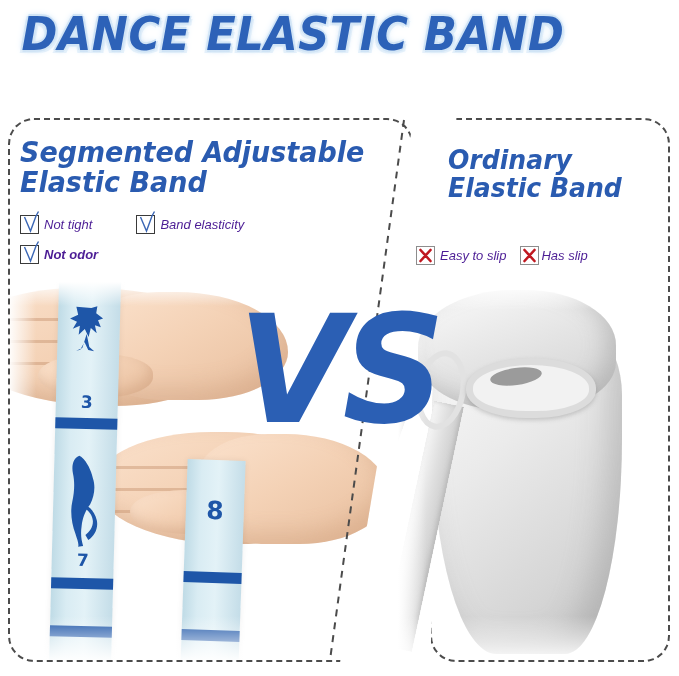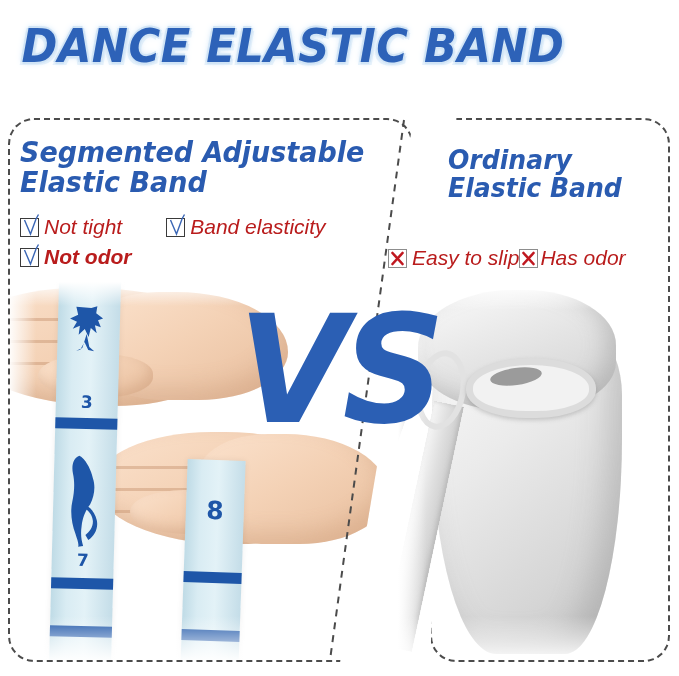--- a/index.html
+++ b/index.html
@@ -15,21 +15,21 @@
     width: 679px;
     height: 676px;
     background: #ffffff;
     overflow: hidden;
   }
 
   
   #title-bar {
     position: absolute;
     left: 0;
-    top: 12px;
+    top: 0;
     width: 585px;
     height: 100px;
     display: flex;
     align-items: flex-start;
     justify-content: center;
     padding-top: 6px;
     box-sizing: border-box;
   }
   #main-title {
     font-family: "DejaVu Sans", sans-serif;
@@ -118,22 +118,22 @@
     align-items: center;
   }
   .feature {
     display: flex;
     align-items: center;
     white-space: nowrap;
   }
   .feature-label {
     font-family: "Liberation Sans", sans-serif;
     font-style: italic;
-    font-size: 21px;
-    color: #b91c1c;
+    font-size: 13px;
+    color: #4c1d95;
     margin-left: 5px;
   }
 
   
   .box {
     width: 19px;
     height: 19px;
     box-sizing: border-box;
     position: relative;
     flex: 0 0 auto;
@@ -153,21 +153,21 @@
     display: flex;
     align-items: center;
     justify-content: center;
   }
   .box.cross .glyph {
     width: 15px; height: 15px;
   }
 
   #features-left-row1 { left: 20px; top: 215px; gap: 44px; }
   #features-left-row2 { left: 20px; top: 245px; font-weight: bold; }
-  #features-right-row  { left: 388px; top: 246px; }
+  #features-right-row  { left: 416px; top: 246px; gap: 14px; }
 
   
   #vs-text {
     position: absolute;
     left: 238px;
     top: 295px;
     font-family: "DejaVu Sans", sans-serif;
     font-size: 150px;
     font-weight: bold;
     font-style: italic;
@@ -520,17 +520,17 @@
       <span class="feature-label">Easy to slip</span>
     </div>
     <div class="feature">
       <span class="box cross">
         <span class="glyph">
           <svg width="15" height="15" viewBox="0 0 15 15">
             <path d="M2.5 2 L12.5 13 M12.5 2 L2.5 13" stroke="#c01820" stroke-width="2.6" stroke-linecap="round" fill="none"></path>
           </svg>
         </span>
       </span>
-      <span class="feature-label" style="margin-left:2px;">Has odor</span>
+      <span class="feature-label" style="margin-left:2px;">Has slip</span>
     </div>
   </div>
 
 </div>
 
 </body></html>

